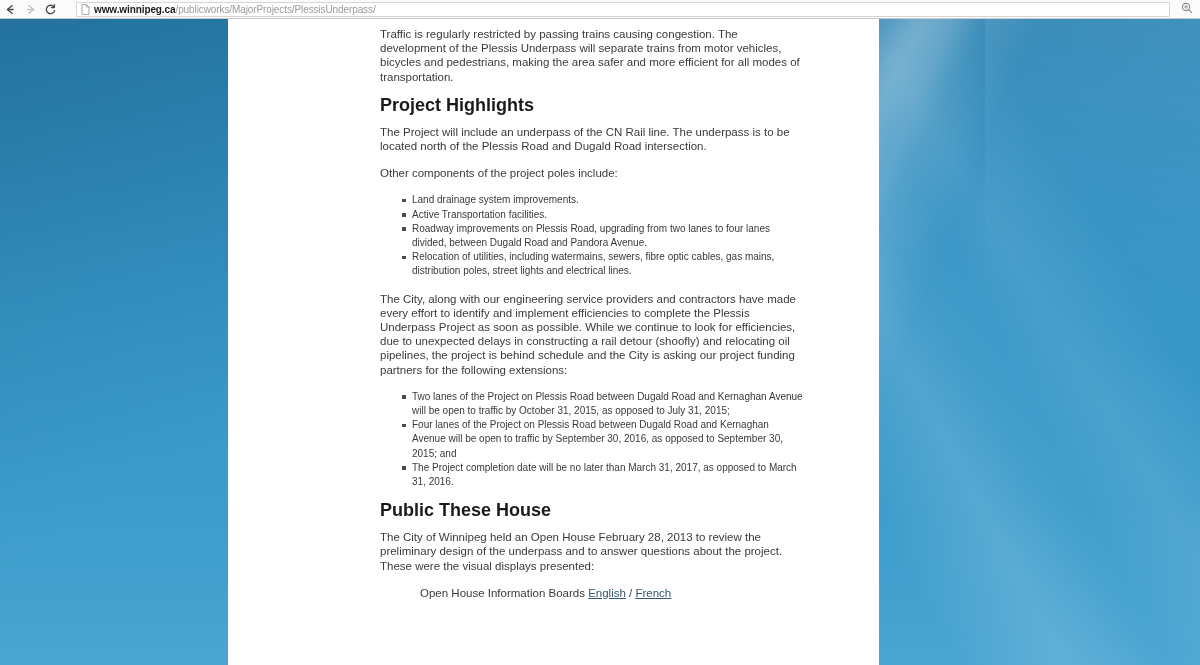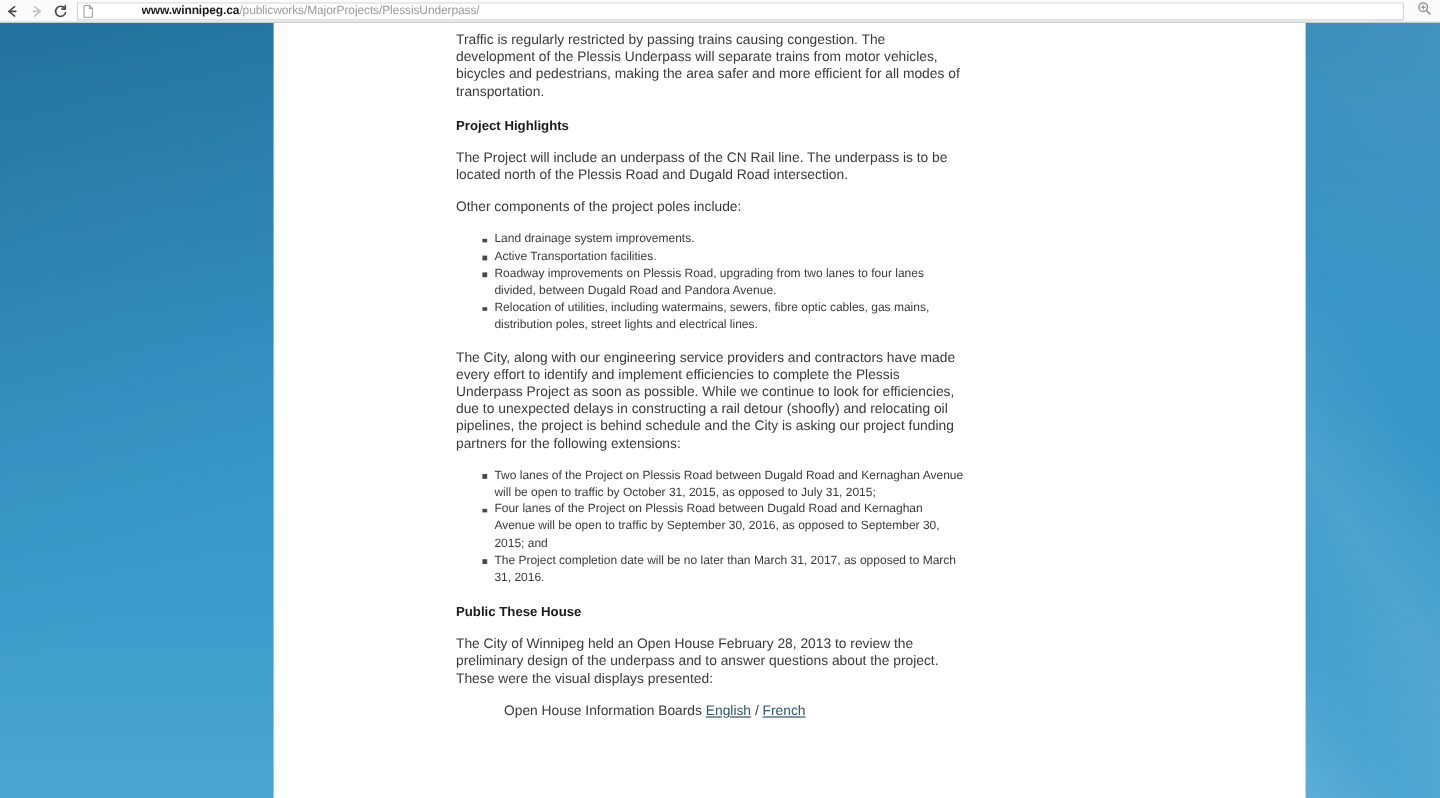--- a/index.html
+++ b/index.html
@@ -74,30 +74,29 @@
     align-items: center;
     justify-content: center;
     flex: 0 0 auto;
     cursor: default;
   }
   .nav-btn svg { display: block; }
 
   #omnibox {
     flex: 1 1 auto;
     height: 15px;
-    margin: 0 6px 0 4px;
+    margin: 0 6px 0 16px;
     background: #ffffff;
     border: 1px solid #d5d5d5;
     border-radius: 1px;
     display: flex;
     align-items: center;
     padding: 0 4px;
     box-sizing: border-box;
     min-width: 0;
-    gap: 36px;
   }
 
   #page-icon {
     flex: 0 0 auto;
     margin-right: 4px;
     display: flex;
     align-items: center;
   }
 
   #url-text {
@@ -119,21 +118,21 @@
     align-items: center;
     justify-content: center;
     margin-right: 2px;
   }
 
   
   #page {
     position: absolute;
     left: 228px;
     top: 19px;
-    width: 860px;
+    width: 651px;
     height: 646px;
     background: #ffffff;
     overflow: hidden;
     z-index: 10;
   }
 
   #content {
     position: absolute;
     left: 152px;
     top: 0;
@@ -145,21 +144,21 @@
   .para {
     font-size: 11.5px;
     line-height: 14.2px;
     color: #3a3a3a;
     margin-bottom: 13px;
     text-align: left;
   }
   .para.first { margin-top: 8px; }
 
   h2.heading {
-    font-size: 11px;
+    font-size: 18px;
     line-height: 16px;
     font-weight: bold;
     color: #1a1a1a;
     margin: 0 0 12px 0;
   }
 
   ul.bullets {
     list-style: none;
     padding: 0;
     margin: 0 0 13px 0;

